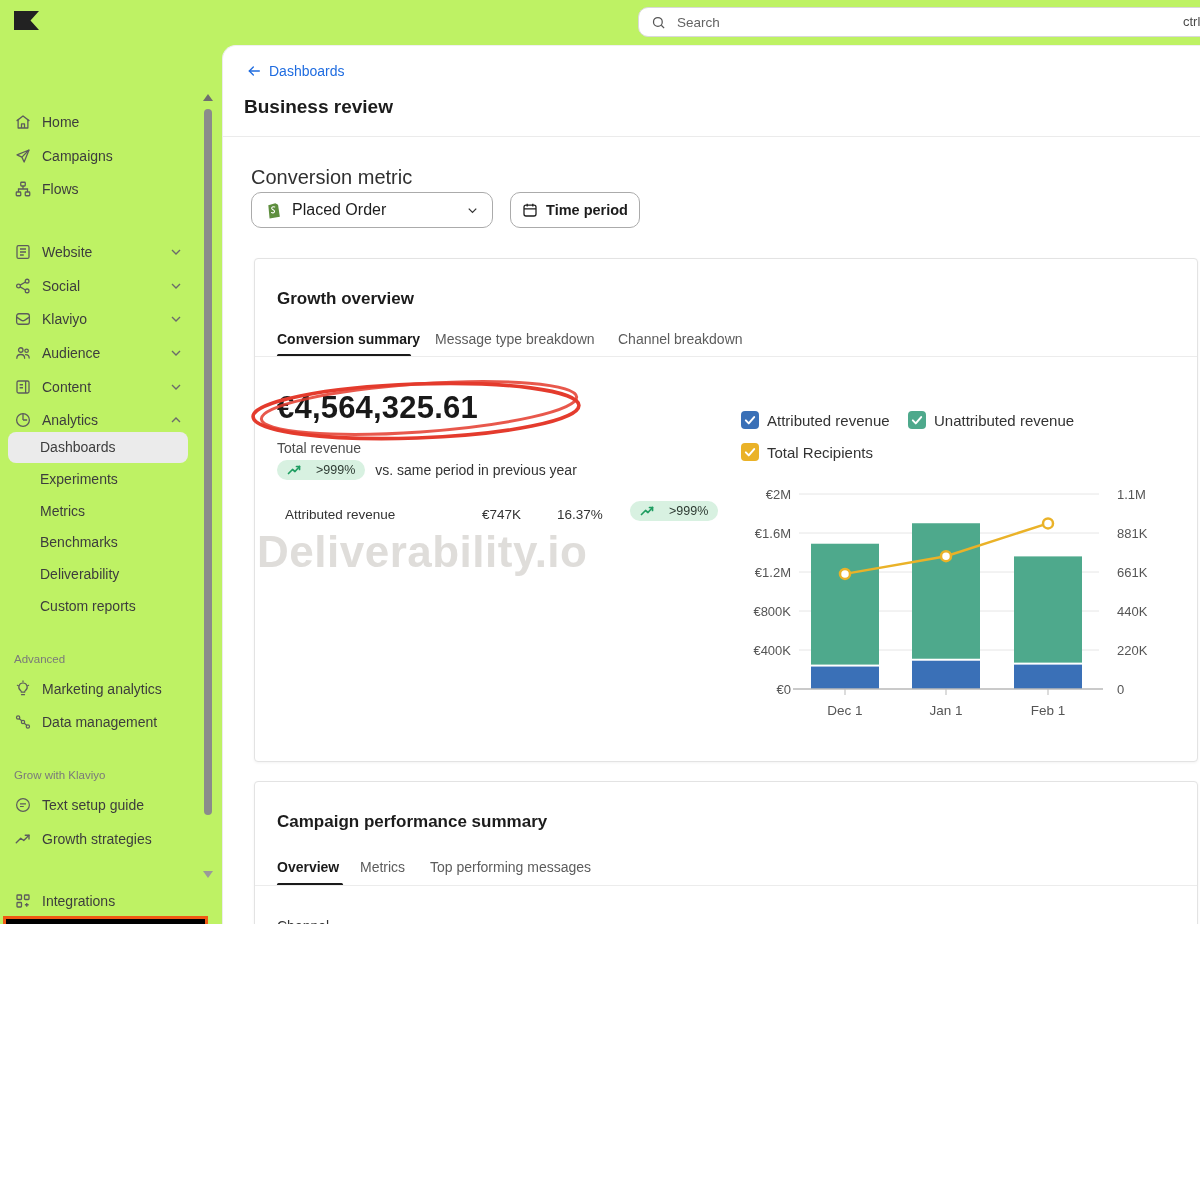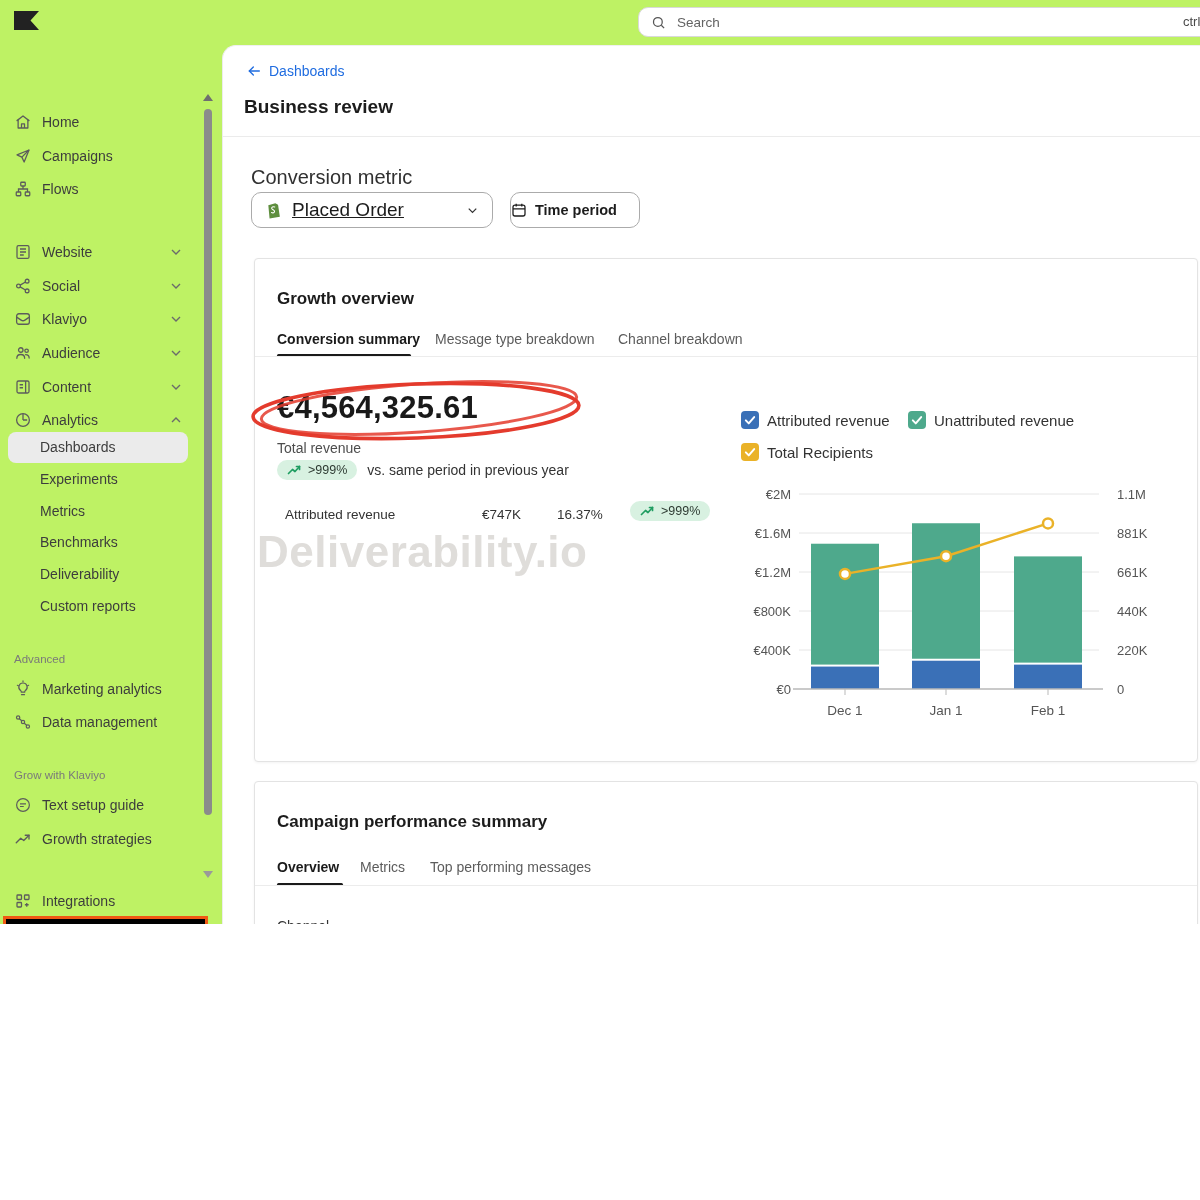--- a/index.html
+++ b/index.html
@@ -34,39 +34,39 @@
         border-top-left-radius:14px;border-left:1px solid #ececec;border-top:1px solid #f0f0f0;
         overflow:hidden;box-sizing:border-box;}
   .bread{position:absolute;left:23px;top:17px;display:flex;align-items:center;gap:7px;color:#1f6ce0;
          font-size:14px;cursor:pointer;}
   .pagetitle{position:absolute;left:21px;top:50px;font-size:19px;font-weight:700;color:#1c1c1c;}
   .hdivider{position:absolute;left:0;top:90px;width:100%;height:1px;background:#ebebeb;}
   .ctl-label{position:absolute;left:28px;top:120px;font-size:20px;color:#303030;}
   .ctl{position:absolute;top:146px;height:36px;background:#fff;border:1px solid #ababab;border-radius:10px;
        display:flex;align-items:center;box-sizing:border-box;cursor:pointer;}
   #metric-dd{left:28px;width:242px;padding:0 12px;}
-  #metric-dd .mlabel{font-size:19px;color:#1c1c1c;margin-left:10px;flex:1;text-decoration:underline;}
-  #timebtn{left:287px;width:130px;gap:8px;}
+  #metric-dd .mlabel{font-size:16px;color:#1c1c1c;margin-left:10px;flex:1;}
+  #timebtn{left:287px;width:130px;justify-content:center;gap:8px;}
   #timebtn .tlabel{font-size:14.5px;font-weight:700;color:#1c1c1c;}
   .rangetext{position:absolute;left:432px;top:147px;font-size:13.5px;color:#3a3a3a;line-height:19px;}
   
   .card{position:absolute;left:31px;width:944px;background:#fff;border:1px solid #e3e3e3;border-radius:4px;
         box-shadow:0 1px 3px rgba(0,0,0,.05);box-sizing:border-box;}
   #growth-card{top:212px;height:504px;}
   #campaign-card{top:735px;height:230px;}
   .cardtitle{position:absolute;left:22px;top:30px;font-size:17px;font-weight:700;color:#1c1c1c;}
   .tabs-border{position:absolute;left:0;width:100%;height:1px;background:#ececec;}
   .tab{position:absolute;top:72px;font-size:14px;color:#5c5c5c;cursor:pointer;white-space:nowrap;}
   .tab.active{color:#1a1a1a;font-weight:700;}
   .tab-underline{position:absolute;height:3px;background:#1a1a1a;border-radius:2px;}
   
   .bignum{position:absolute;left:22px;top:131px;font-size:31px;font-weight:700;color:#191919;letter-spacing:.2px;}
   .annotation{position:absolute;left:-12px;top:118px;pointer-events:none;}
   .sublabel{position:absolute;left:22px;top:181px;font-size:14px;color:#4d4d4d;}
-  .pill{display:inline-flex;align-items:center;gap:7px;background:#d8f1e1;border-radius:12px;
+  .pill{display:inline-flex;align-items:center;gap:15px;background:#d8f1e1;border-radius:12px;
         padding:3px 10px;font-size:12.5px;color:#2e3b33;font-weight:400;}
   .changebox{position:absolute;left:22px;top:201px;display:flex;align-items:center;gap:10px;font-size:14px;color:#333;}
   .attr-label{position:absolute;left:30px;top:248px;font-size:13.5px;color:#333;}
   .attr-val{position:absolute;left:227px;top:248px;font-size:13.5px;color:#333;}
   .attr-pct{position:absolute;left:302px;top:248px;font-size:13.5px;color:#333;}
   .attr-pill{position:absolute;left:375px;top:242px;}
   .watermark{position:absolute;left:2px;top:268px;font-size:44px;font-weight:700;color:#b9b4ae;opacity:.45;
              letter-spacing:.5px;white-space:nowrap;}
   
   .legend-item{position:absolute;display:flex;align-items:center;gap:8px;font-size:15px;color:#333;}

